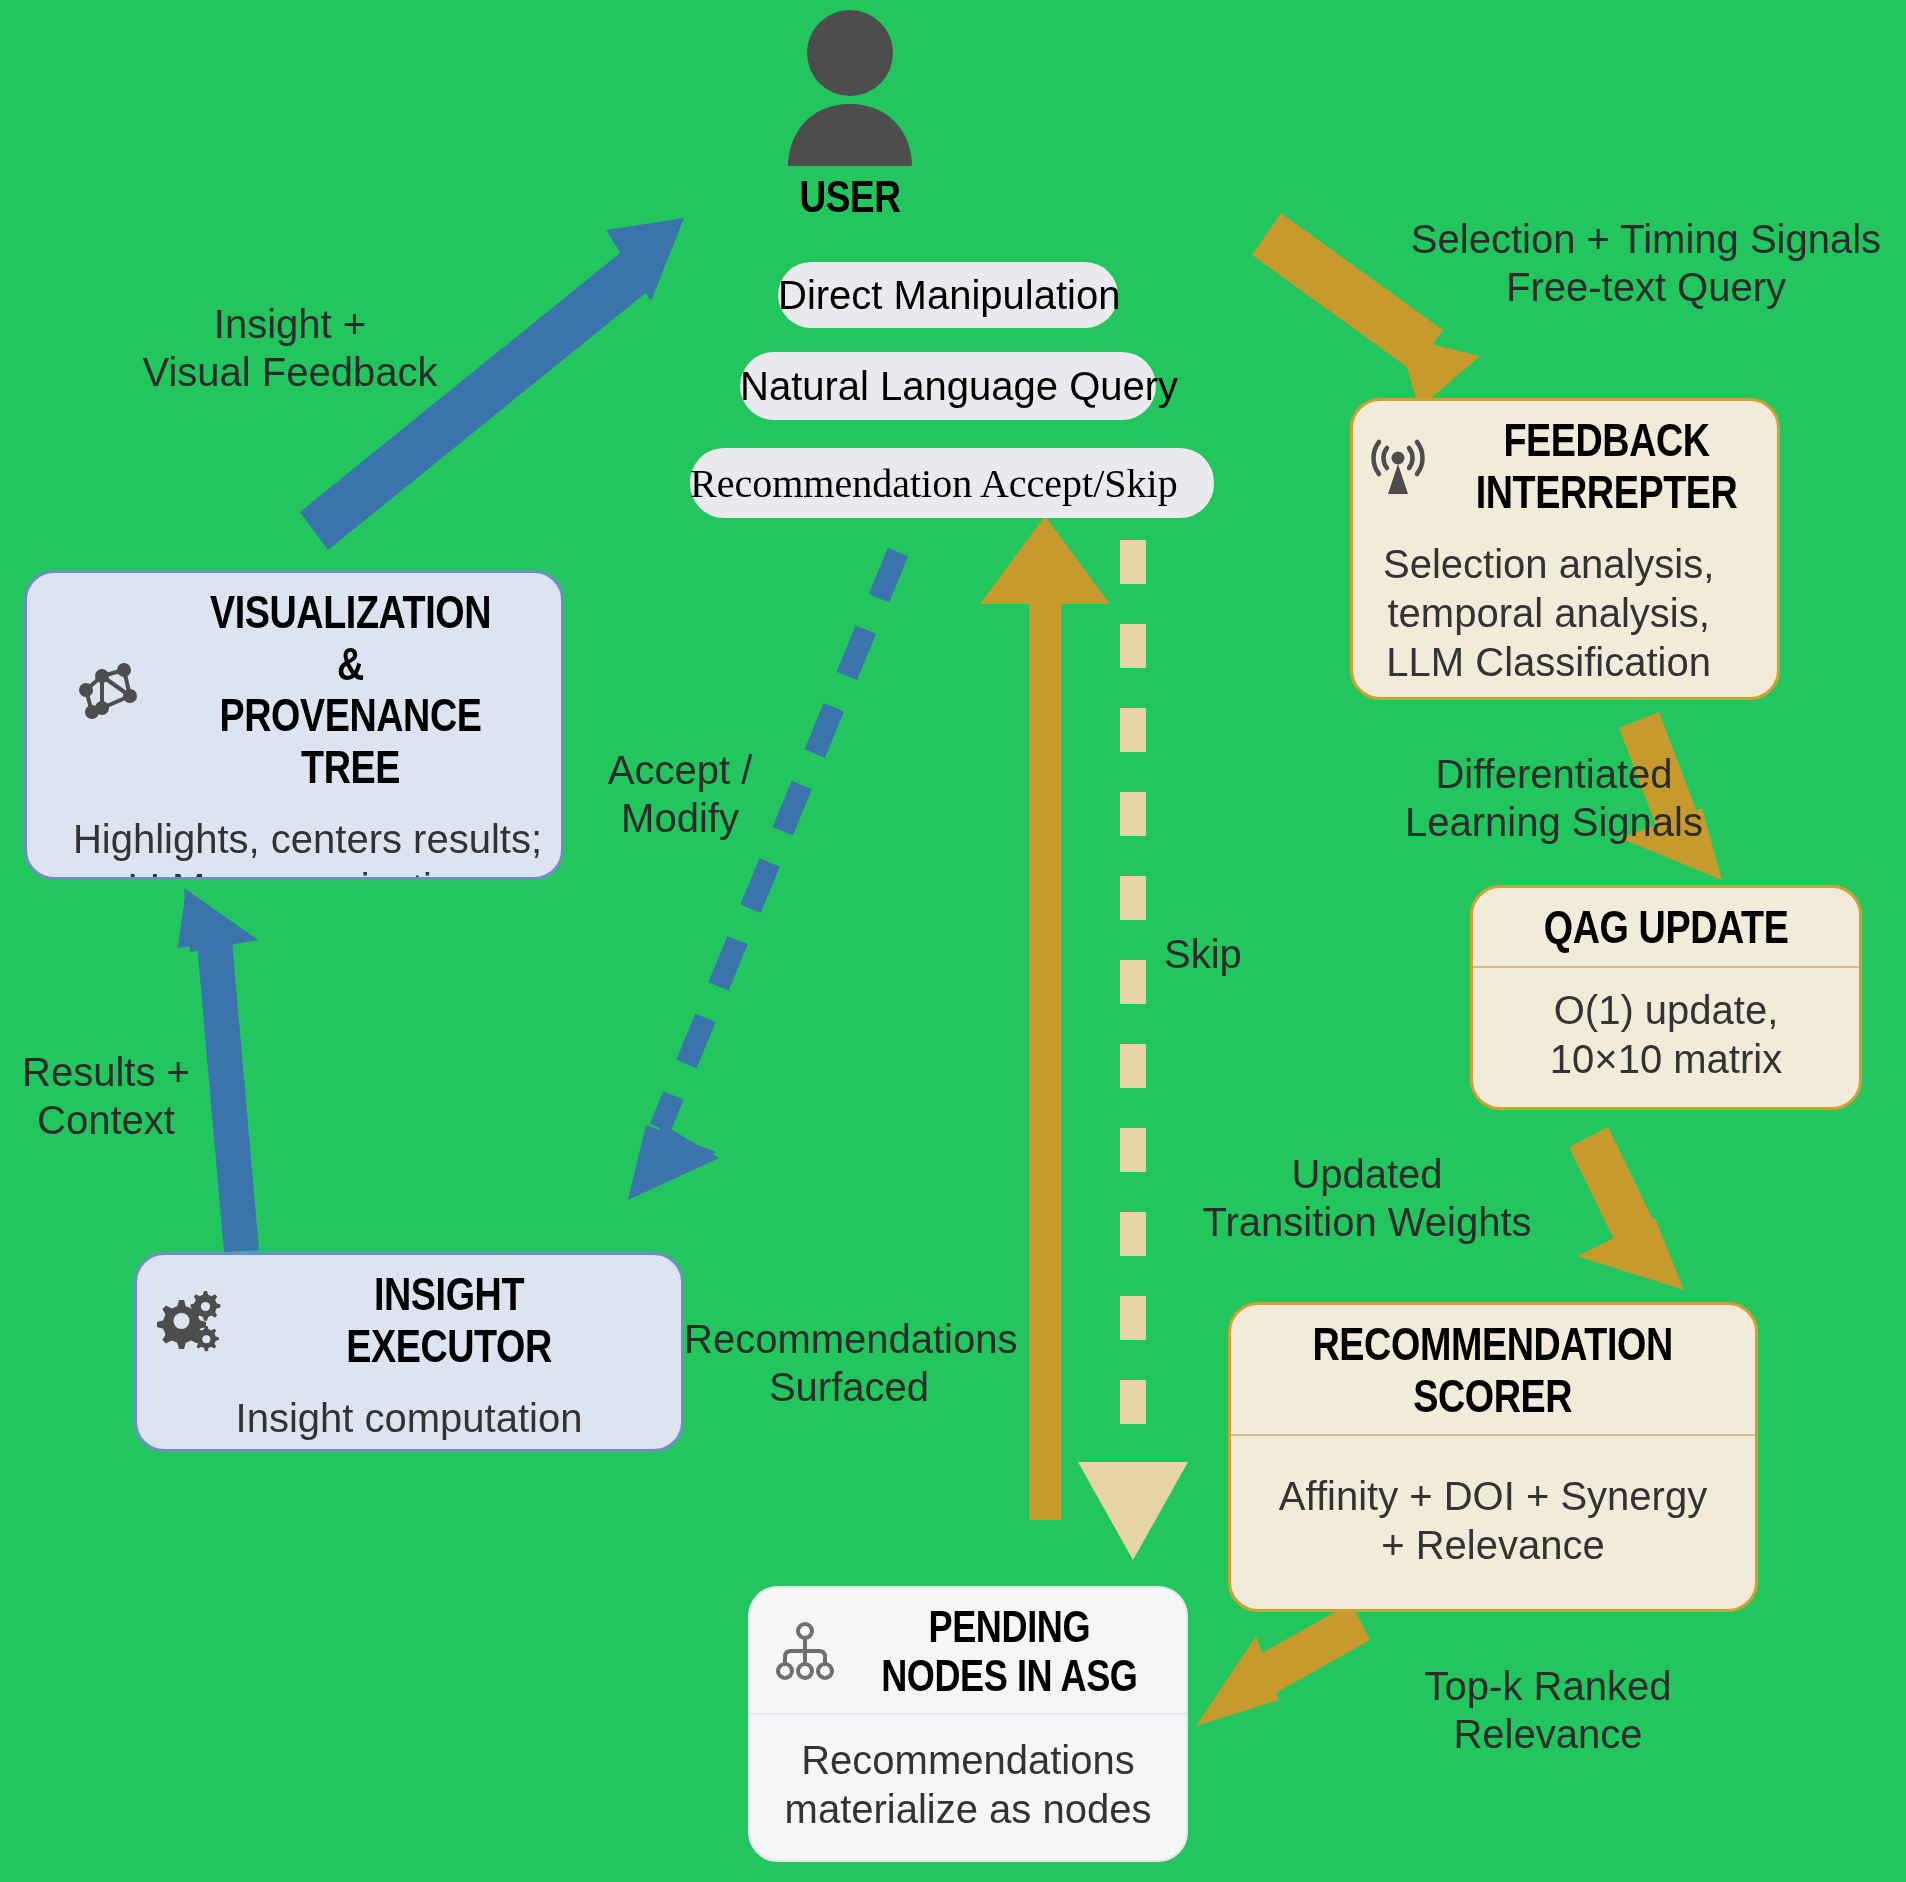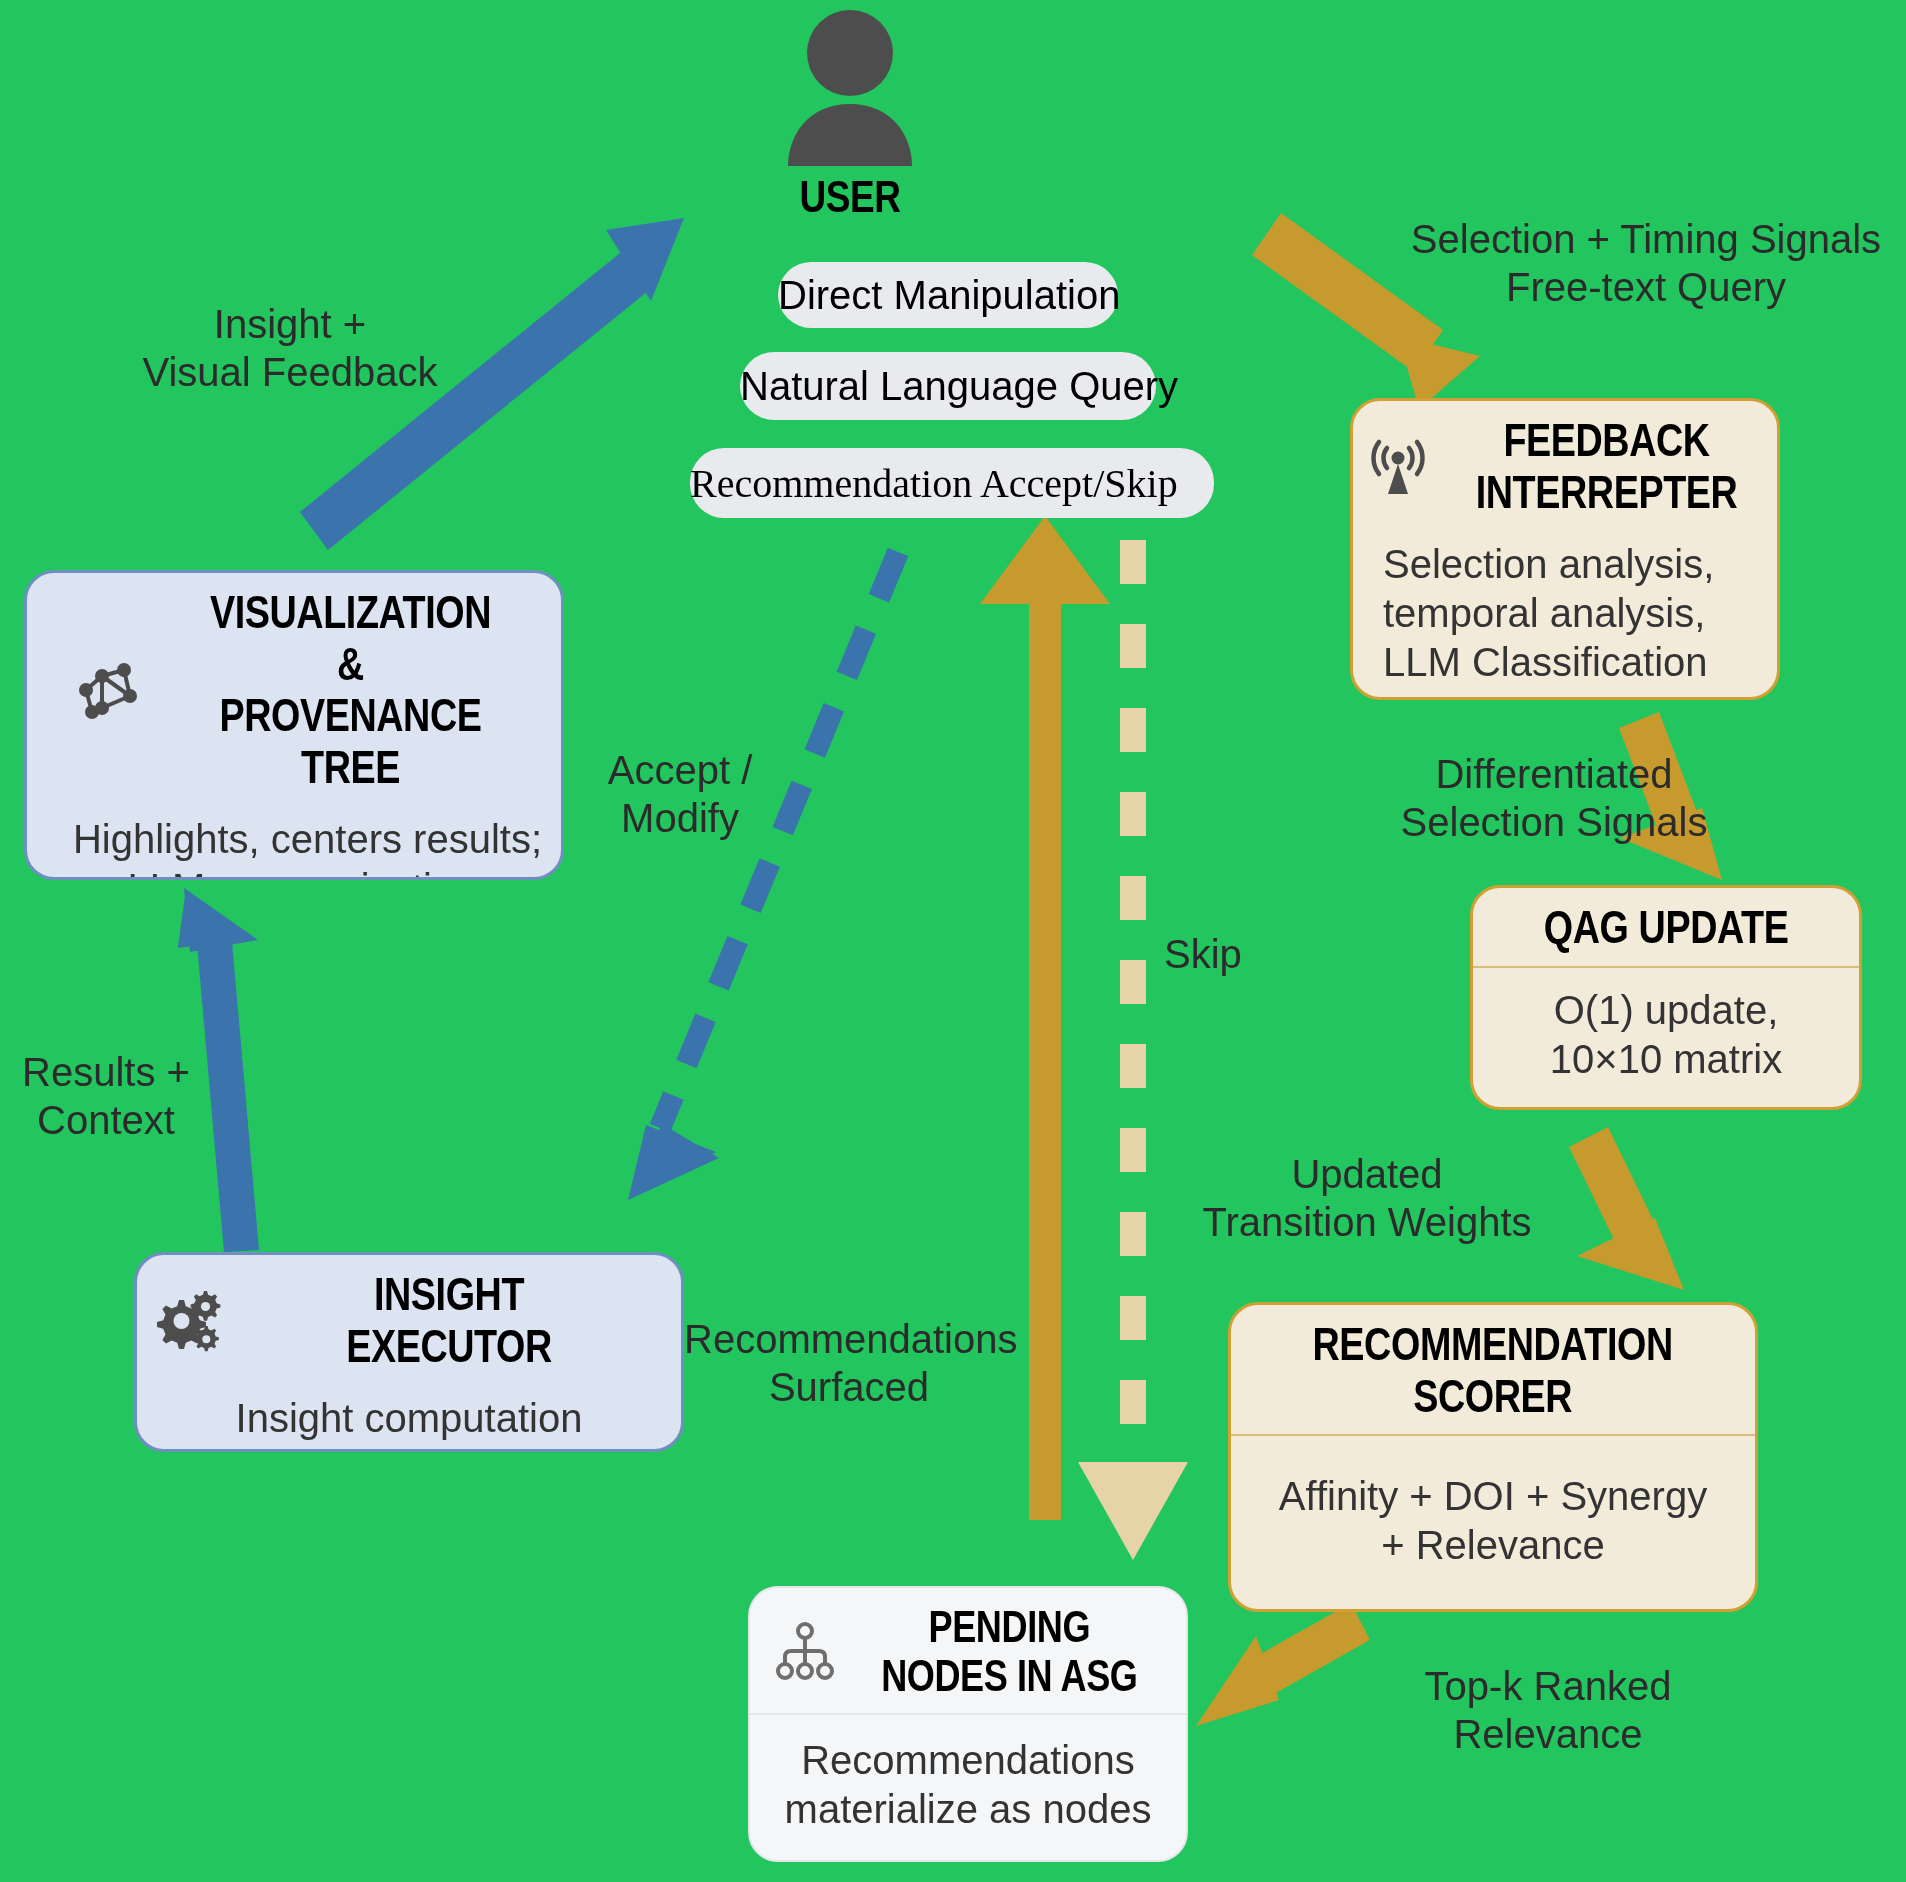--- a/index.html
+++ b/index.html
@@ -261,21 +261,21 @@
             <path d="M54 10 a26 26 0 0 1 0 32"></path>
           </g>
           <circle cx="35" cy="26" r="6.5" fill="#4d4d4d"></circle>
           <path d="M35 32 L45 62 L25 62 Z" fill="#4d4d4d"></path>
         </svg>
       </span>
       <span class="title" style="font-size:46px;">FEEDBACK
 INTERREPTER</span>
     </div>
     <div class="rule"></div>
-    <div class="body" style="font-size:40px; justify-content:flex-start; padding-left:30px; text-align:left;">Selection analysis,
+    <div class="body" style="font-size:40px; justify-content:flex-start; padding-left:30px; text-align:center;">Selection analysis,
 temporal analysis,
 LLM Classification</div>
   </div>
 
   <div class="card gold" style="left:1470px; top:885px; width:392px; height:225px;">
     <div class="head">
       <span class="title" style="font-size:46px;">QAG UPDATE</span>
     </div>
     <div class="rule"></div>
     <div class="body" style="font-size:40px;">O(1) update,
@@ -326,21 +326,21 @@
 
   <div class="elabel" style="left:684px; top:1315px; width:330px;">Recommendations
 Surfaced</div>
 
   <div class="elabel" style="left:1164px; top:930px; width:120px; text-align:left;">Skip</div>
 
   <div class="elabel" style="left:1386px; top:215px; width:520px;">Selection + Timing Signals
 Free-text Query</div>
 
   <div class="elabel" style="left:1384px; top:750px; width:340px;">Differentiated
-Selection Signals</div>
+Learning Signals</div>
 
   <div class="elabel" style="left:1152px; top:1150px; width:430px;">Updated
 Transition Weights</div>
 
   <div class="elabel" style="left:1348px; top:1662px; width:400px;">Top-k  Ranked
 Relevance</div>
 
 </div>
 
 </body></html>

